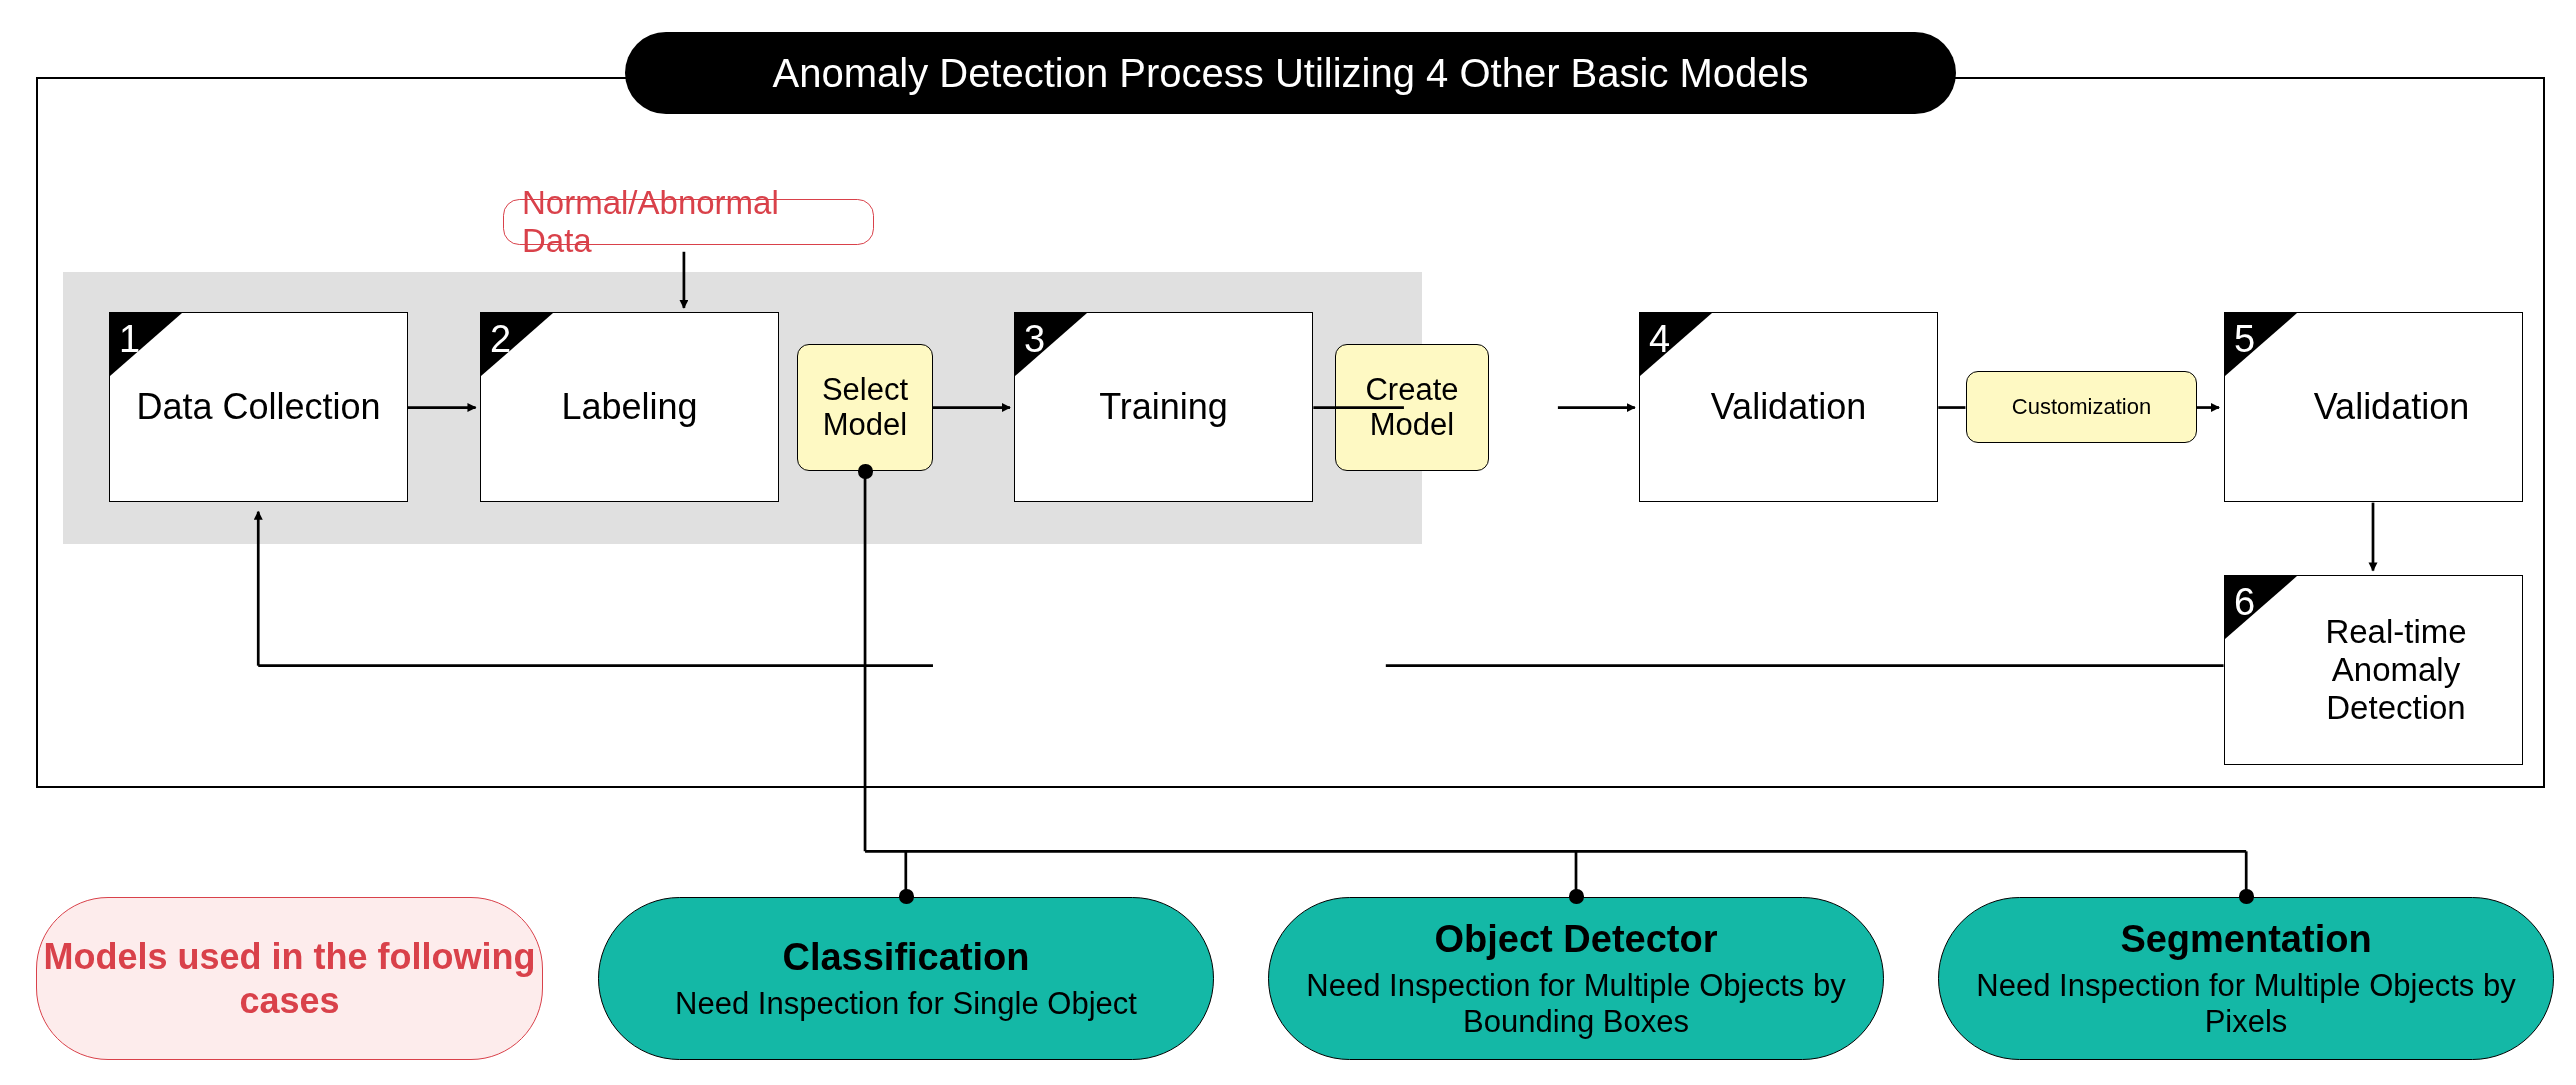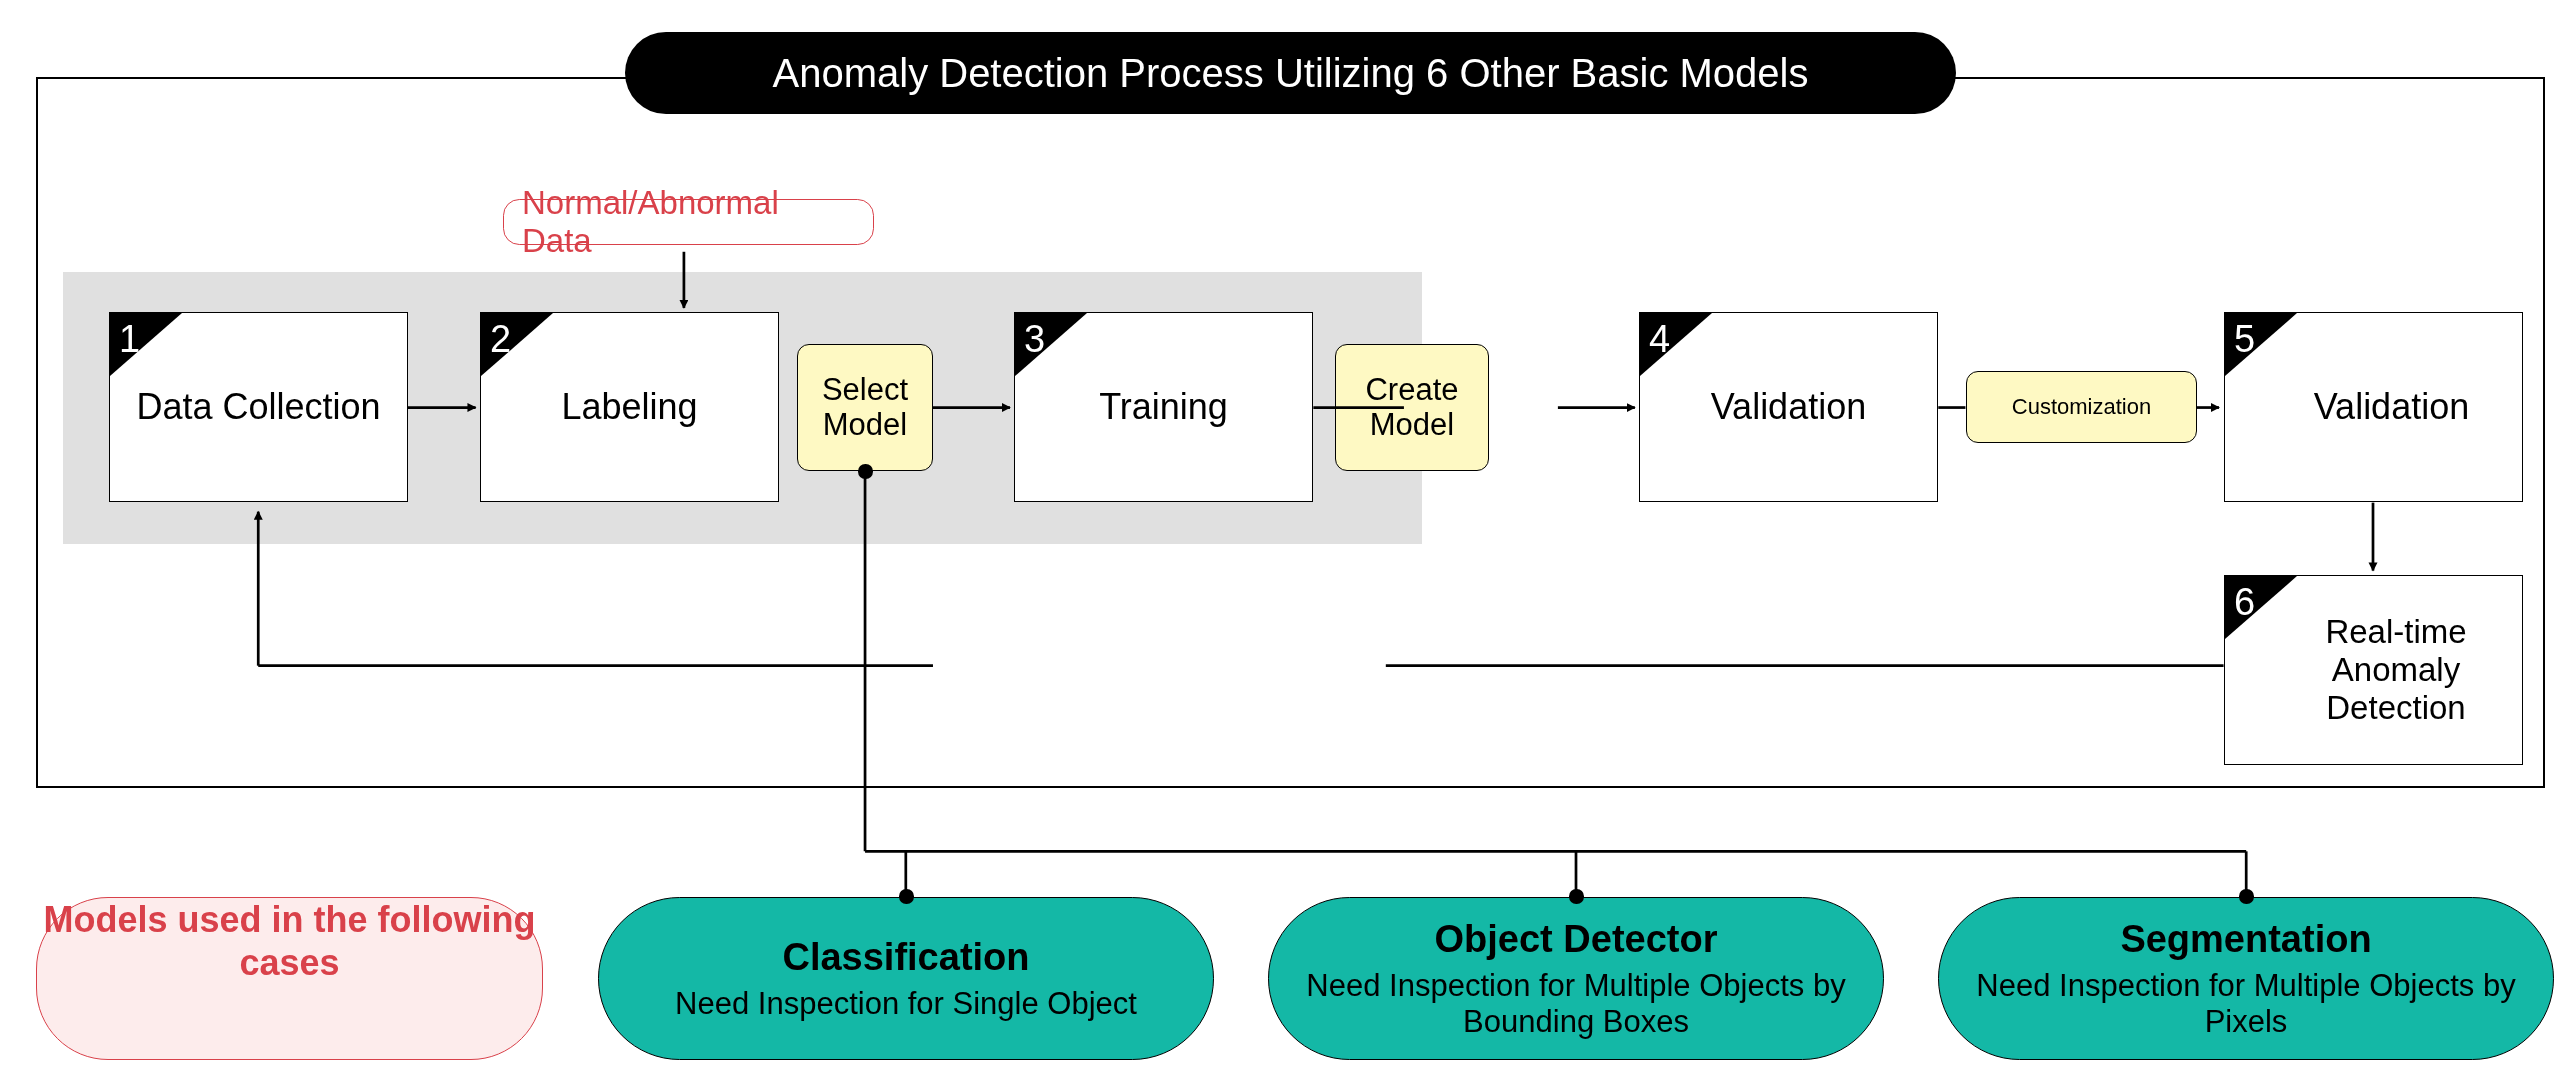--- a/index.html
+++ b/index.html
@@ -102,20 +102,21 @@
     font-size: 33px;
     padding: 5.4px 18px;
   }
   .red-pill {
     position: absolute;
     background: #fdecec;
     border: 1.8px solid #d9414a;
     border-radius: 72px;
     color: #d9414a;
     display: flex;
+    align-items: center;
     justify-content: center;
     text-align: center;
     font-size: 36px;
     font-weight: 700;
     line-height: 1.2;
   }
   .model-pill {
     position: absolute;
     background: #14b8a6;
     border: 1.8px solid #000;
@@ -153,21 +154,21 @@
   }
 </style>
 </head>
 <body>
 
 <div class="canvas">
 
   <div class="outer-box"></div>
 
   <div class="title-pill">
-    <span>Anomaly Detection Process Utilizing 6 Other Basic Models</span>
+    <span>Anomaly Detection Process Utilizing 4 Other Basic Models</span>
   </div>
 
   <div class="gray-bg"></div>
 
   <div class="annot-box" style="left:503px; top:199px; width:371px; height:46px;">
     <span>Normal/Abnormal Data</span>
   </div>
 
   <div class="step-box" style="left:109px; top:312px; width:299px; height:190px;">
     <div class="step-num">1</div>

